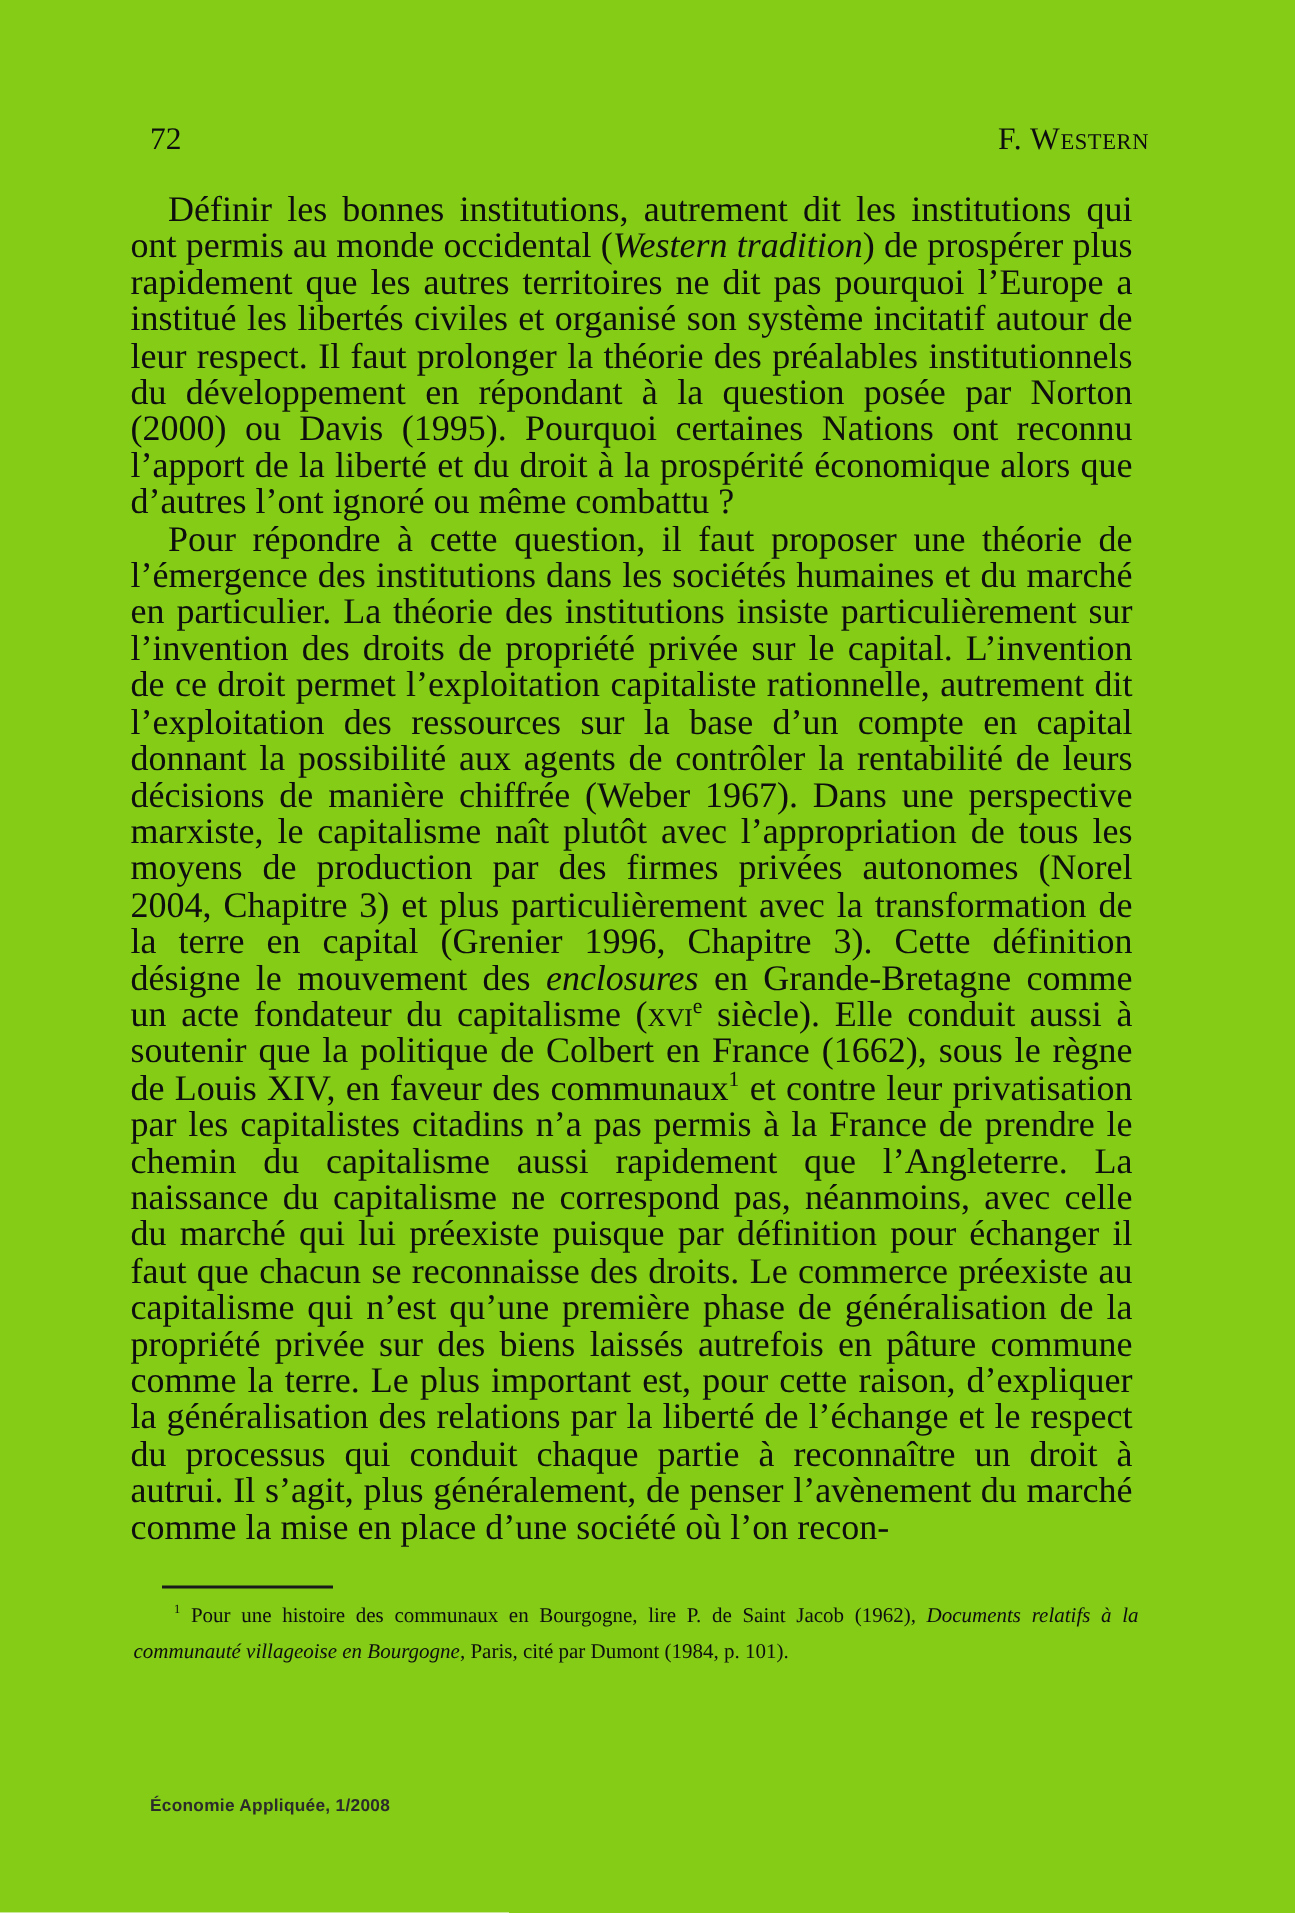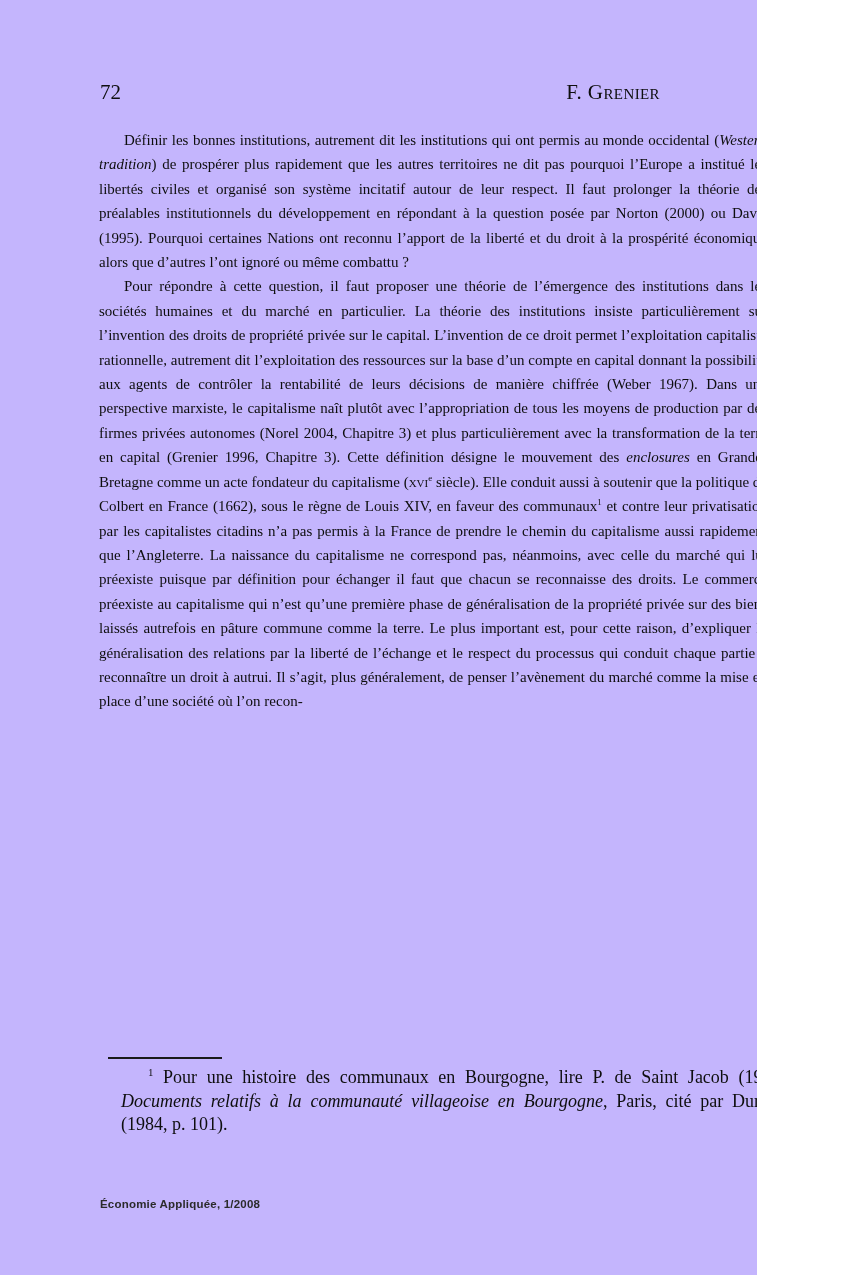--- a/index.html
+++ b/index.html
@@ -3,23 +3,23 @@
 <meta charset="utf-8">
 <title>Page 72 — F. Facchini</title>
 <style>
   html, body {
     margin: 0;
     padding: 0;
     background: #ffffff;
   }
   .page {
     position: relative;
-    width: 757px;
+    width: 863px;
     height: 1275px;
-    background: #c4b5fd;
+    background: #84cc16;
     color: #0e0e0e;
     font-family: "Liberation Serif", "DejaVu Serif", serif;
     overflow: hidden;
   }
   
   .running-header {
     position: absolute;
     top: 80px;
     left: 100px;
     right: 97px;
@@ -29,23 +29,23 @@
     font-size: 21px;
   }
   .running-head {
     font-variant: small-caps;
     letter-spacing: 0.4px;
   }
   
   .article-body {
     position: absolute;
     top: 128px;
-    left: 99px;
+    left: 87px;
     width: 668px;
-    font-size: 15px;
+    font-size: 24px;
     line-height: 24.4px;
     text-align: justify;
   }
   .article-body p {
     margin: 0;
     text-indent: 25px;
   }
   em { font-style: italic; }
   .sc { font-variant: small-caps; }
   sup {
@@ -60,24 +60,23 @@
     left: 108px;
     width: 114px;
     height: 0;
     border-top: 2px solid #1a1a1a;
   }
   .footnote {
     position: absolute;
     top: 1066px;
     left: 89px;
     width: 670px;
-    font-size: 18px;
+    font-size: 14px;
     line-height: 23.6px;
     text-align: justify;
-    margin-left: 32px;
   }
   .footnote-text {
     display: block;
     text-indent: 27px;
   }
   
   .journal-footer {
     position: absolute;
     top: 1168px;
     left: 100px;
@@ -89,21 +88,21 @@
     margin-top: 30px;
   }
 </style>
 </head>
 <body>
 
 <div class="page">
 
   <header class="running-header">
     <span>72</span>
-    <span class="running-head">F. Grenier</span>
+    <span class="running-head">F. Western</span>
   </header>
 
   <main class="article-body">
       <p><span>Définir les bonnes institutions, autrement dit les institutions qui ont permis au monde occidental (</span><em>Western tradition</em><span>) de prospérer plus rapidement que les autres territoires ne dit pas pourquoi l’Europe a institué les libertés civiles et organisé son système incitatif autour de leur respect. Il faut prolonger la théorie des préalables institutionnels du développement en répondant à la question posée par Norton (2000) ou Davis (1995). Pourquoi certaines Nations ont reconnu l’apport de la liberté et du droit à la prospérité économique alors que d’autres l’ont ignoré ou même combattu ?</span></p>
       <p><span>Pour répondre à cette question, il faut proposer une théorie de l’émergence des institutions dans les sociétés humaines et du marché en particulier. La théorie des institutions insiste particulièrement sur l’invention des droits de propriété privée sur le capital. L’invention de ce droit permet l’exploitation capitaliste rationnelle, autrement dit l’exploitation des ressources sur la base d’un compte en capital donnant la possibilité aux agents de contrôler la rentabilité de leurs décisions de manière chiffrée (Weber 1967). Dans une perspective marxiste, le capitalisme naît plutôt avec l’appropriation de tous les moyens de production par des firmes privées autonomes (Norel 2004, Chapitre 3) et plus particulièrement avec la transformation de la terre en capital (Grenier 1996, Chapitre 3). Cette définition désigne le mouvement des </span><em>enclosures</em><span> en Grande-Bretagne comme un acte fondateur du capitalisme (</span><span class="sc">xvi</span><sup>e</sup><span> siècle). Elle conduit aussi à soutenir que la politique de Colbert en France (1662), sous le règne de Louis XIV, en faveur des communaux</span><sup>1</sup><span> et contre leur privatisation par les capitalistes citadins n’a pas permis à la France de prendre le chemin du capitalisme aussi rapidement que l’Angleterre. La naissance du capitalisme ne correspond pas, néanmoins, avec celle du marché qui lui préexiste puisque par définition pour échanger il faut que chacun se reconnaisse des droits. Le commerce préexiste au capitalisme qui n’est qu’une première phase de généralisation de la propriété privée sur des biens laissés autrefois en pâture commune comme la terre. Le plus important est, pour cette raison, d’expliquer la généralisation des relations par la liberté de l’échange et le respect du processus qui conduit chaque partie à reconnaître un droit à autrui. Il s’agit, plus généralement, de penser l’avènement du marché comme la mise en place d’une société où l’on recon-</span></p>
     </main>
 
   <div class="footnote-sep"></div>
 
   <div class="footnote">

